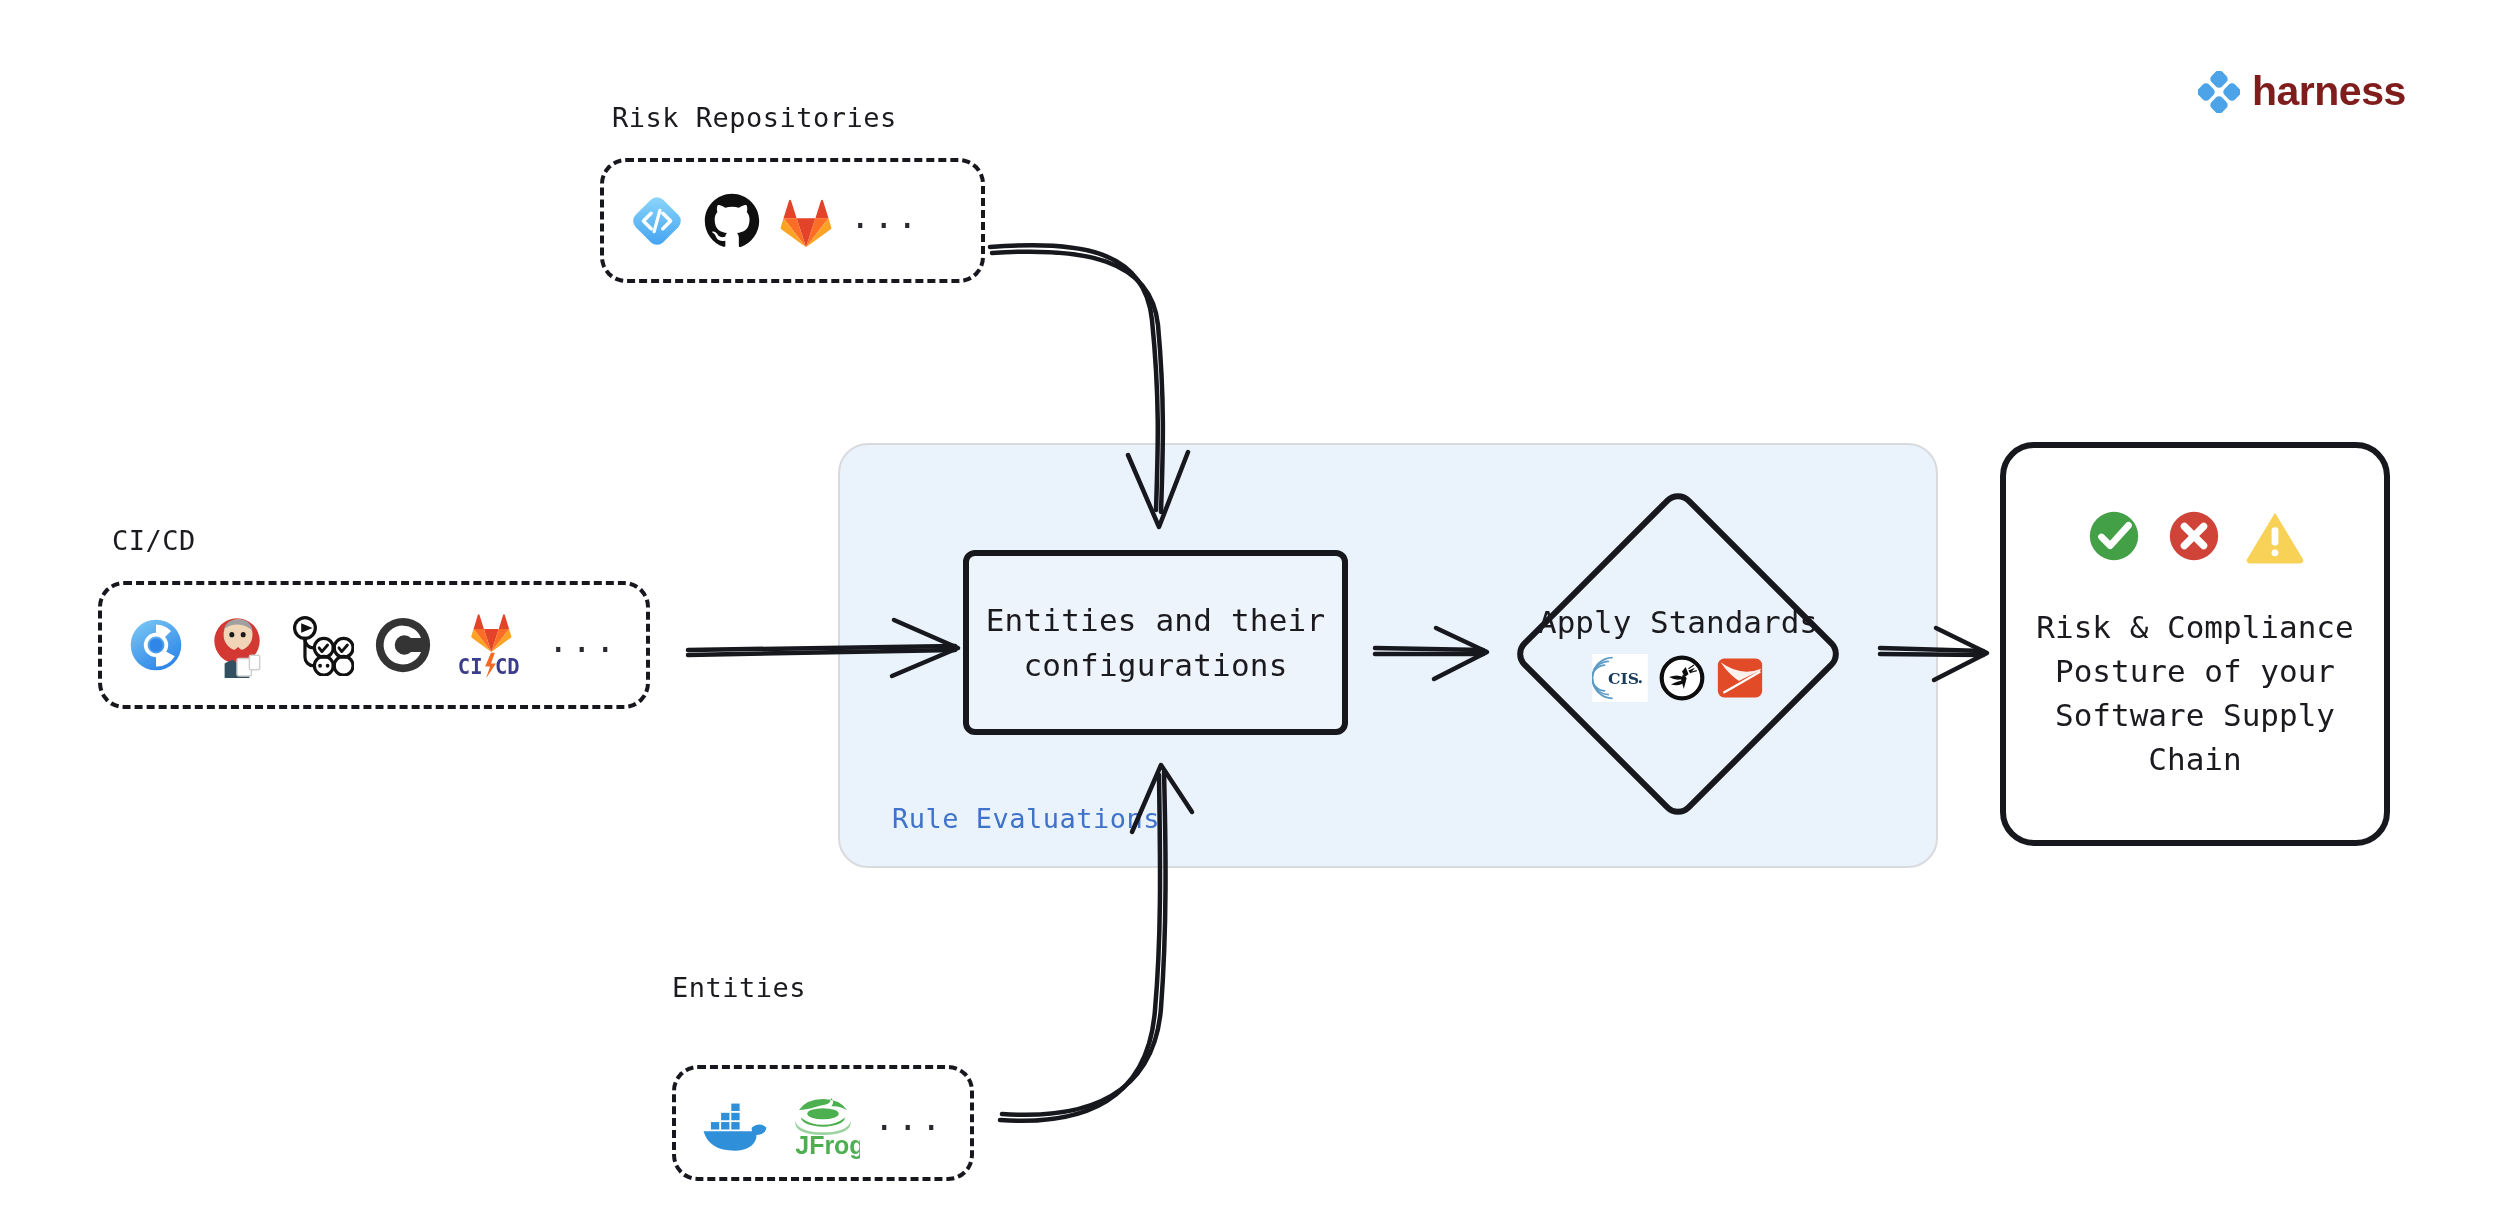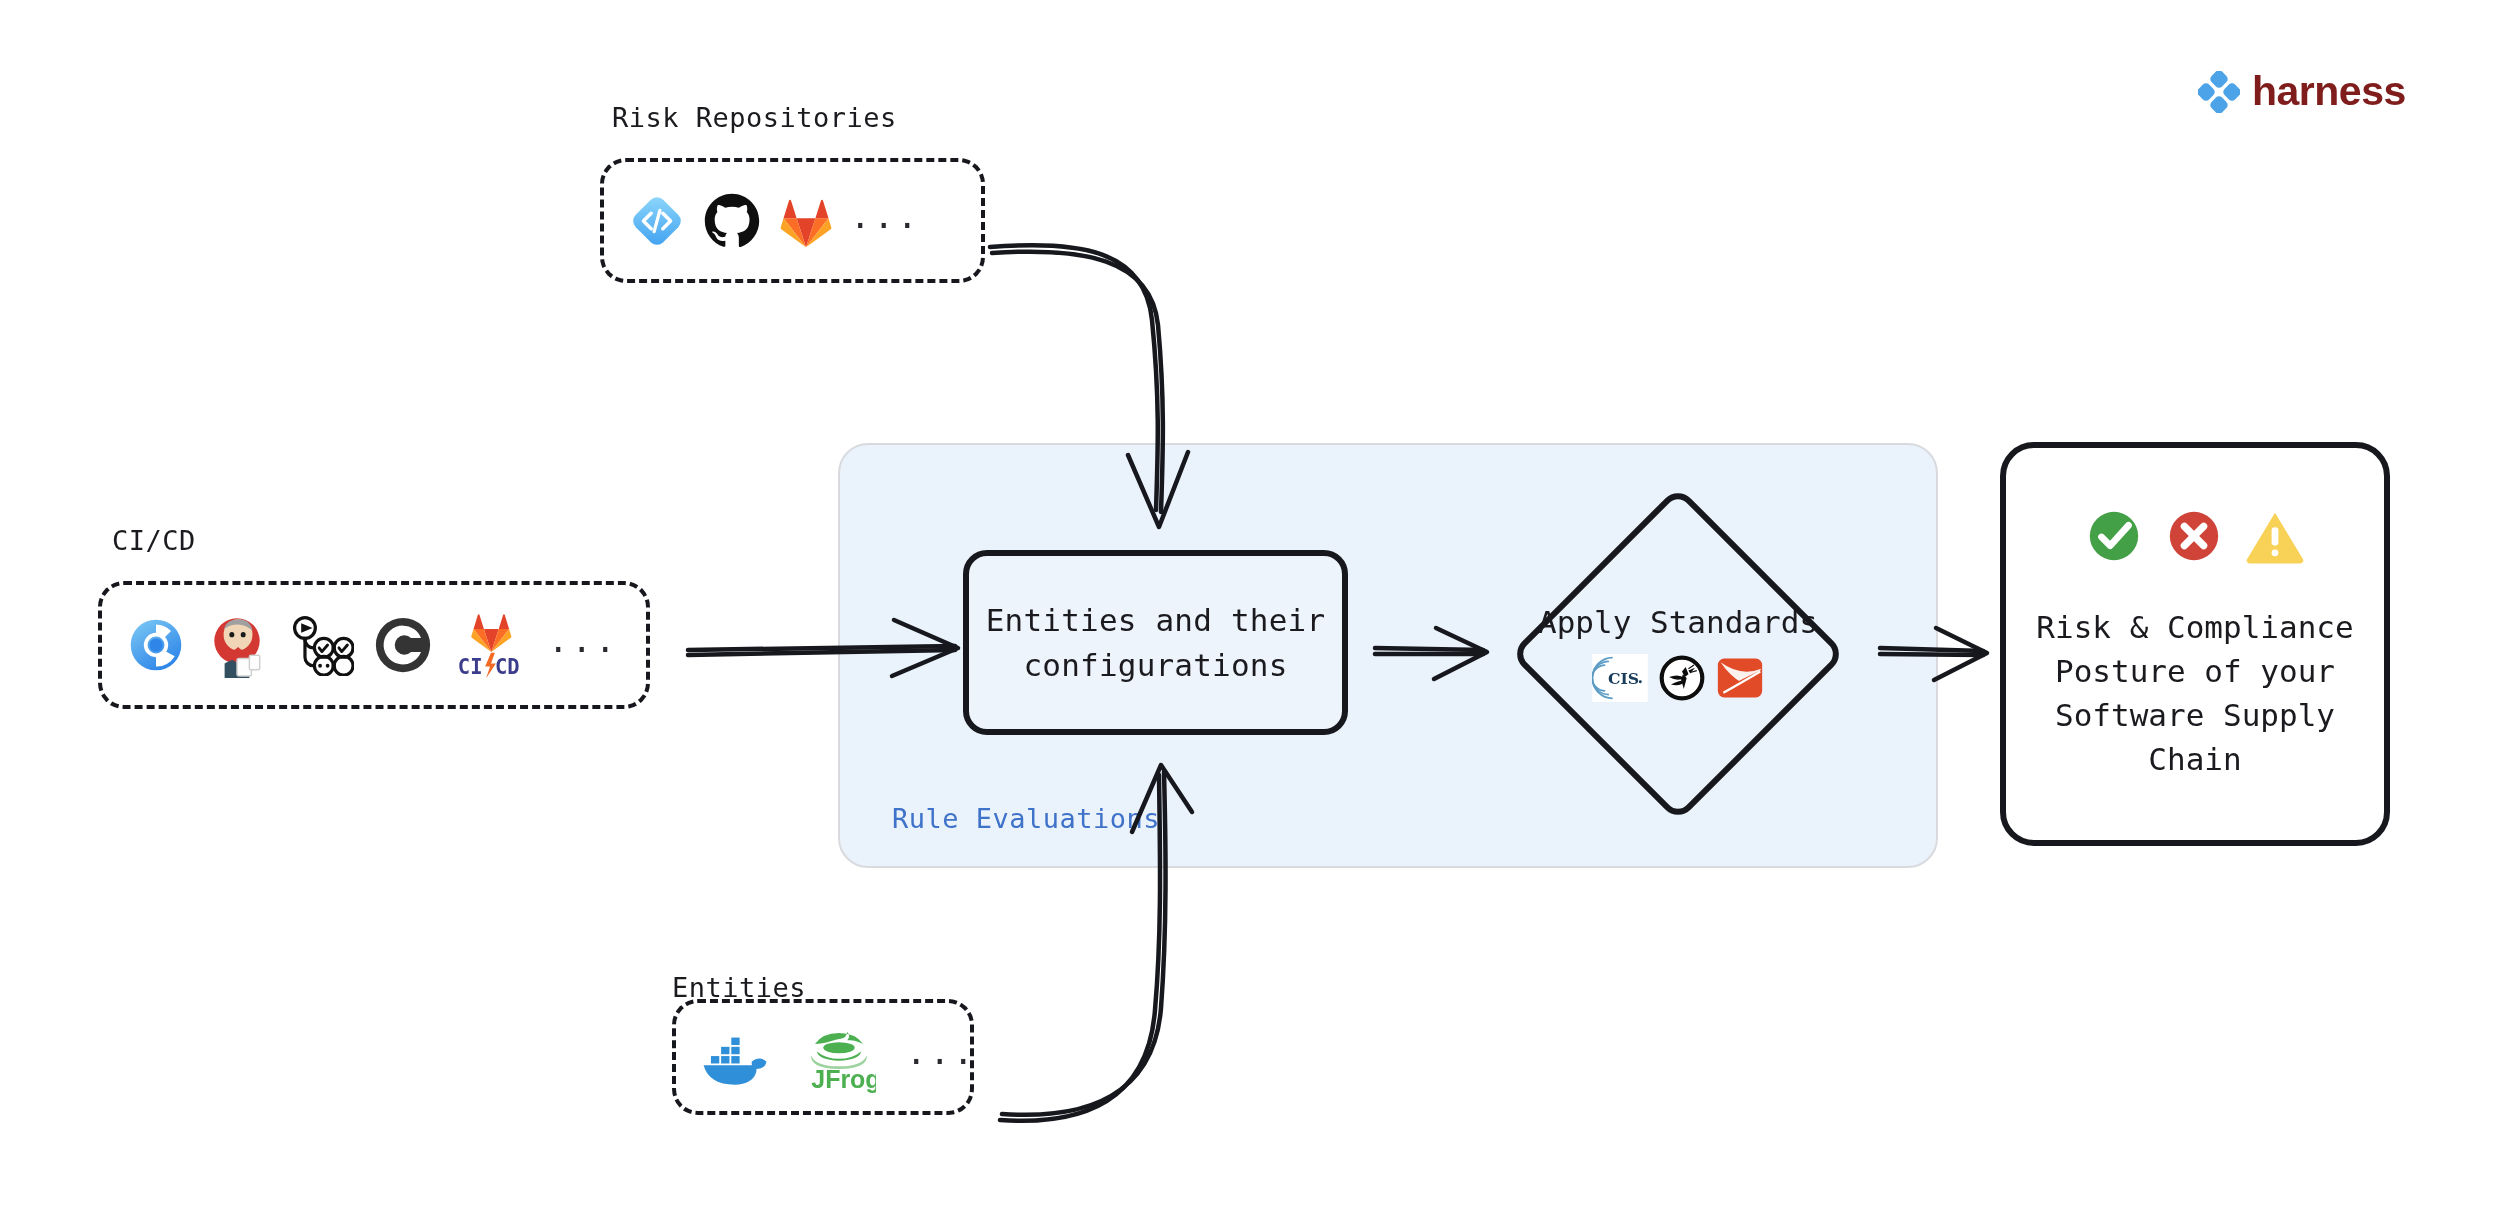--- a/index.html
+++ b/index.html
@@ -66,29 +66,29 @@
 
   
   #box-code-repos { left: 600px; top: 158px; width: 385px; height: 125px;
                     padding: 0 22px; gap: 14px; }
   #label-code-repos { left: 612px; top: 102px; }
 
   #box-cicd { left: 98px; top: 581px; width: 552px; height: 128px;
               padding: 0 24px; gap: 18px; }
   #label-cicd { left: 112px; top: 525px; }
 
-  #box-artifacts { left: 672px; top: 999px; width: 302px; height: 116px;
-                   padding: 0 22px; gap: 30px; }
+  #box-artifacts { left: 672px; top: 1065px; width: 302px; height: 116px;
+                   padding: 0 22px; gap: 14px; }
   #label-artifacts { left: 672px; top: 972px; }
 
   
   #entities-box {
     position: absolute; left: 963px; top: 550px;
     width: 385px; height: 185px;
-    border: 6px solid #16181d; border-radius: 24px;
+    border: 6px solid #16181d; border-radius: 12px;
     background: #eef4fc;
     display: flex; align-items: center; justify-content: center;
     text-align: center;
   }
   #entities-text { font-size: 31px; line-height: 1.42; letter-spacing: 0.2px; }
 
   
   #diamond-wrap {
     position: absolute; left: 1498px; top: 484px;
     width: 360px; height: 340px;

